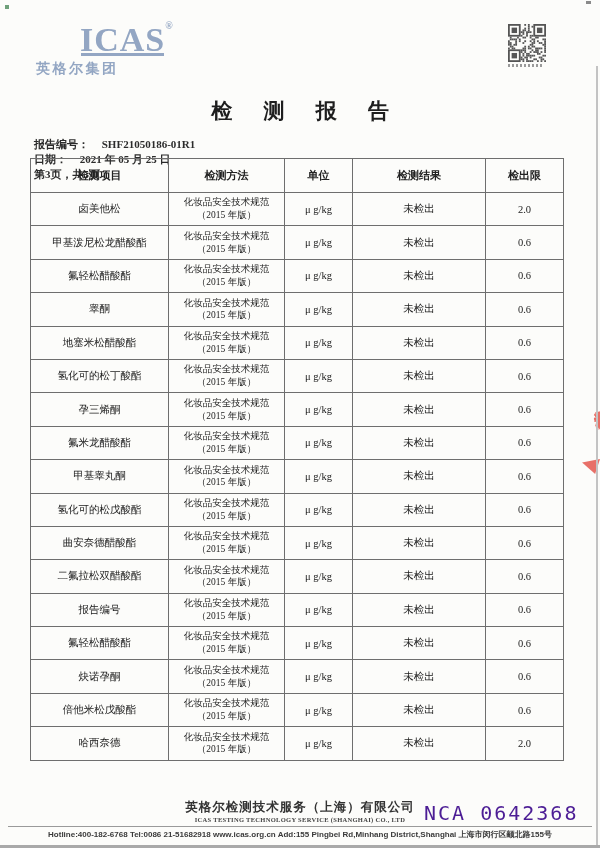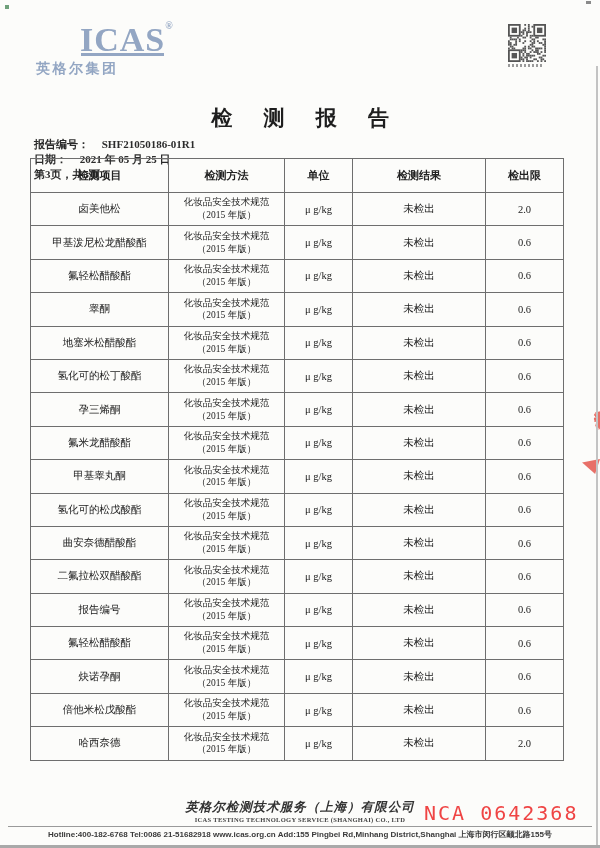--- a/index.html
+++ b/index.html
@@ -10,40 +10,40 @@
   .logo{position:absolute;left:36px;top:20px;color:#93a6c3;}
   .logo-text{position:relative;font-family:"Liberation Serif",serif;font-weight:bold;font-size:34px;line-height:34px;letter-spacing:1px;display:inline-block;margin-left:44px;}
   .logo-text::after{content:"";position:absolute;left:1px;bottom:1px;width:97%;height:3px;background:#93a6c3;}
   .logo-reg{font-size:10px;vertical-align:22px;font-weight:bold;}
   .logo-sub{font-size:14px;font-weight:bold;letter-spacing:2.5px;margin-top:3px;}
   .qr-wrap{position:absolute;left:508px;top:24px;width:38px;}
   .qr{display:block;width:38px;height:38px;}
   .qr-caption{margin-top:2px;height:3px;width:36px;background:repeating-linear-gradient(90deg,#9a9a9a 0 2px,transparent 2px 4px);}
 
   
-  .report-title{position:absolute;left:0;top:104px;width:600px;text-align:center;font-size:21px;font-weight:bold;letter-spacing:13px;text-indent:13px;color:#1e1e1e;}
+  .report-title{position:absolute;left:0;top:97px;width:600px;text-align:center;font-size:21px;font-weight:bold;letter-spacing:13px;text-indent:13px;color:#1e1e1e;}
   .info-row{position:absolute;left:34px;top:137px;width:532px;display:flex;justify-content:space-between;font-size:11px;font-weight:bold;color:#2b2b2b;flex-direction:column;}
   .info-label{margin-right:10px;}
   .info-group{white-space:nowrap;}
 
   
   .report-table{position:absolute;left:30px;top:158px;width:533px;border-collapse:collapse;table-layout:fixed;padding-left:12px;}
   .report-table th,.report-table td{border:1px solid #6e6e6e;text-align:center;vertical-align:middle;padding:0 2px;overflow:hidden;}
   .report-table th{height:33px;font-size:11px;font-weight:bold;color:#222;}
   .report-table td{height:32.4px;font-size:10.5px;color:#222;}
   .method-l1,.method-l2{font-size:9.5px;line-height:1.35;}
 
   
-  .footer-company{position:absolute;left:0;top:799px;width:600px;text-align:center;font-size:12.5px;font-weight:bold;color:#333;letter-spacing:1px;font-style:italic;}
+  .footer-company{position:absolute;left:0;top:799px;width:600px;text-align:center;font-size:12.5px;font-weight:bold;color:#333;letter-spacing:1px;}
   .footer-company-en{position:absolute;left:0;top:816px;width:600px;text-align:center;font-size:6.5px;font-weight:bold;color:#444;letter-spacing:.3px;}
   .footer-rule{position:absolute;left:8px;top:826px;width:584px;height:1px;background:#9a9a9a;}
   .footer-contact{position:absolute;left:0;top:829px;width:600px;text-align:center;font-size:8px;font-weight:bold;color:#3a3a3a;font-family:"Liberation Sans",sans-serif;white-space:nowrap;}
 
   
-  .nca-number{position:absolute;left:424px;top:801px;font-family:"DejaVu Sans Mono",monospace;font-size:20px;letter-spacing:2px;color:#ef4444;font-weight:normal;}
+  .nca-number{position:absolute;left:424px;top:801px;font-family:"DejaVu Sans Mono",monospace;font-size:20px;letter-spacing:2px;color:#4c1d95;font-weight:normal;}
   .side-stamp{position:absolute;left:574px;top:398px;width:26px;height:138px;overflow:hidden;}
   .side-stamp-inner{position:absolute;left:10px;top:0;transform:rotate(-13deg);color:#e4574d;font-weight:bold;font-size:17px;line-height:1.55;writing-mode:vertical-rl;text-orientation:upright;opacity:.85;}
   .stamp-triangle{position:absolute;left:8px;top:58px;width:0;height:0;border-top:9px solid transparent;border-bottom:7px solid transparent;border-right:16px solid #e4574d;opacity:.85;transform:rotate(18deg);}
 
   
   .scan-edge-right{position:absolute;left:596px;top:66px;width:2px;height:782px;background:#c3c3c3;}
   .scan-edge-bottom{position:absolute;left:0;top:845px;width:600px;height:3px;background:#a9a9a9;}
   .speck-green{position:absolute;left:5px;top:5px;width:4px;height:4px;background:#6fa07a;}
   .speck-grey{position:absolute;left:586px;top:1px;width:5px;height:3px;background:#8a8a8a;}
 </style>

